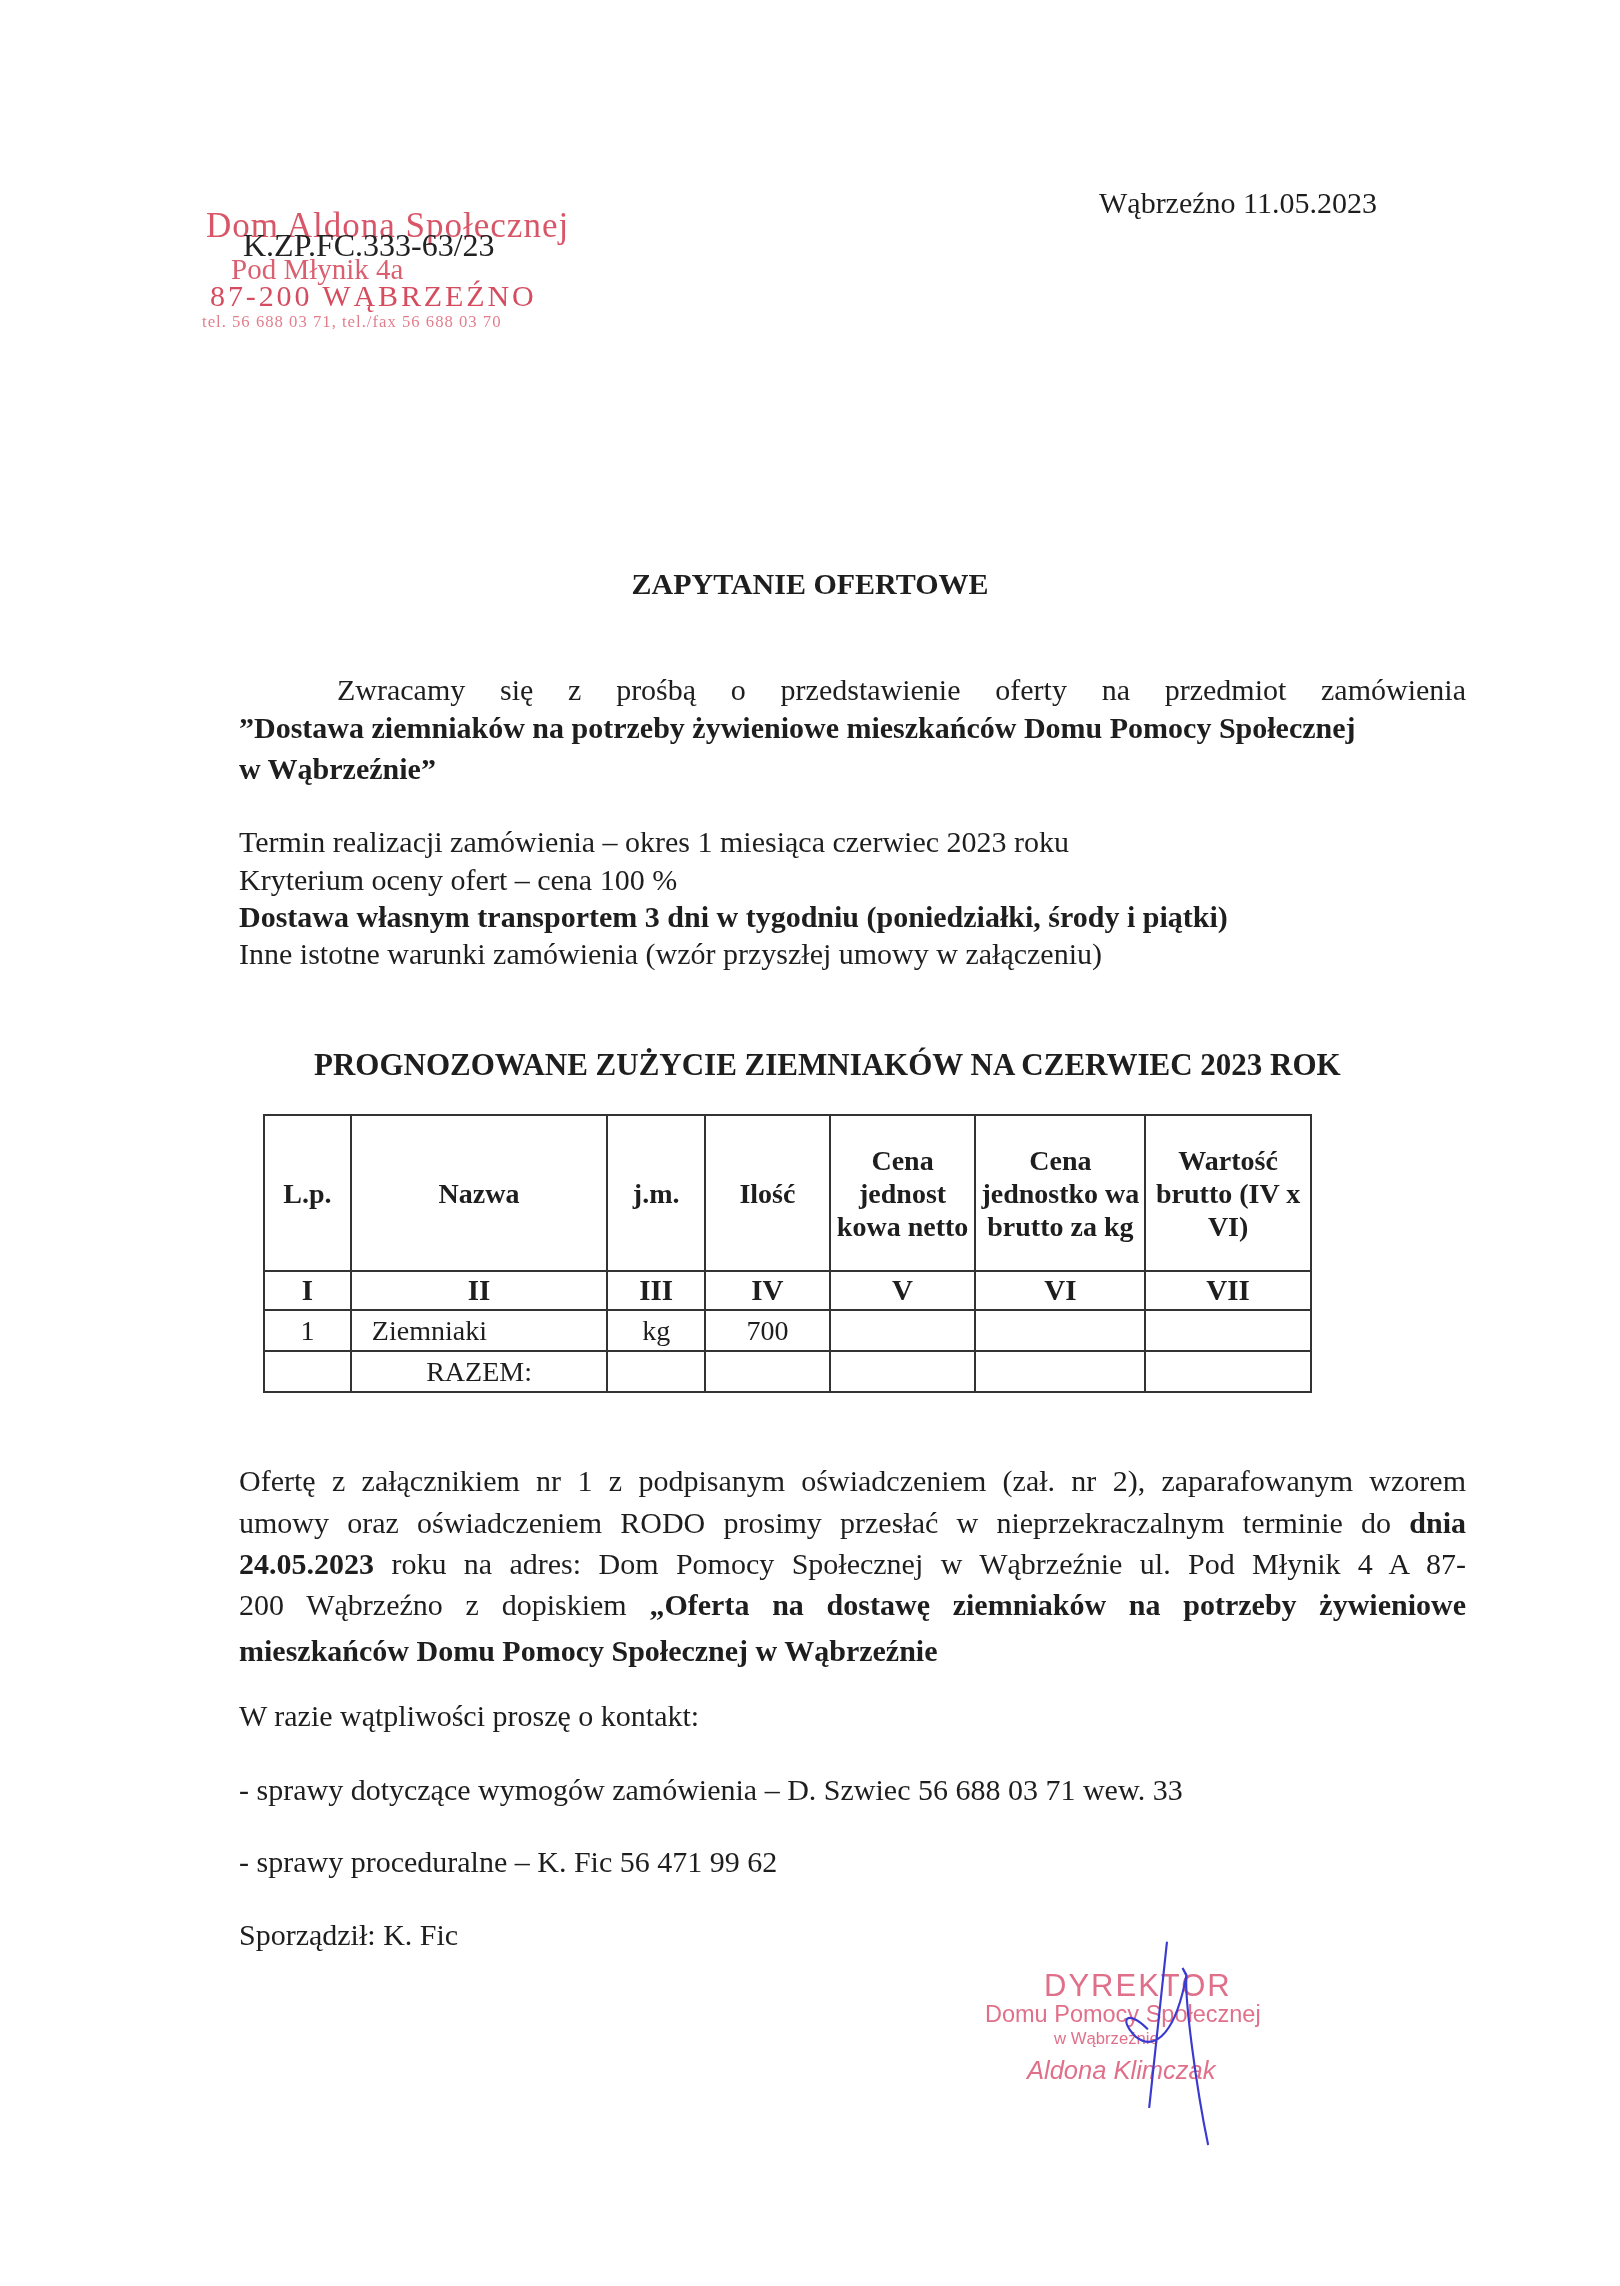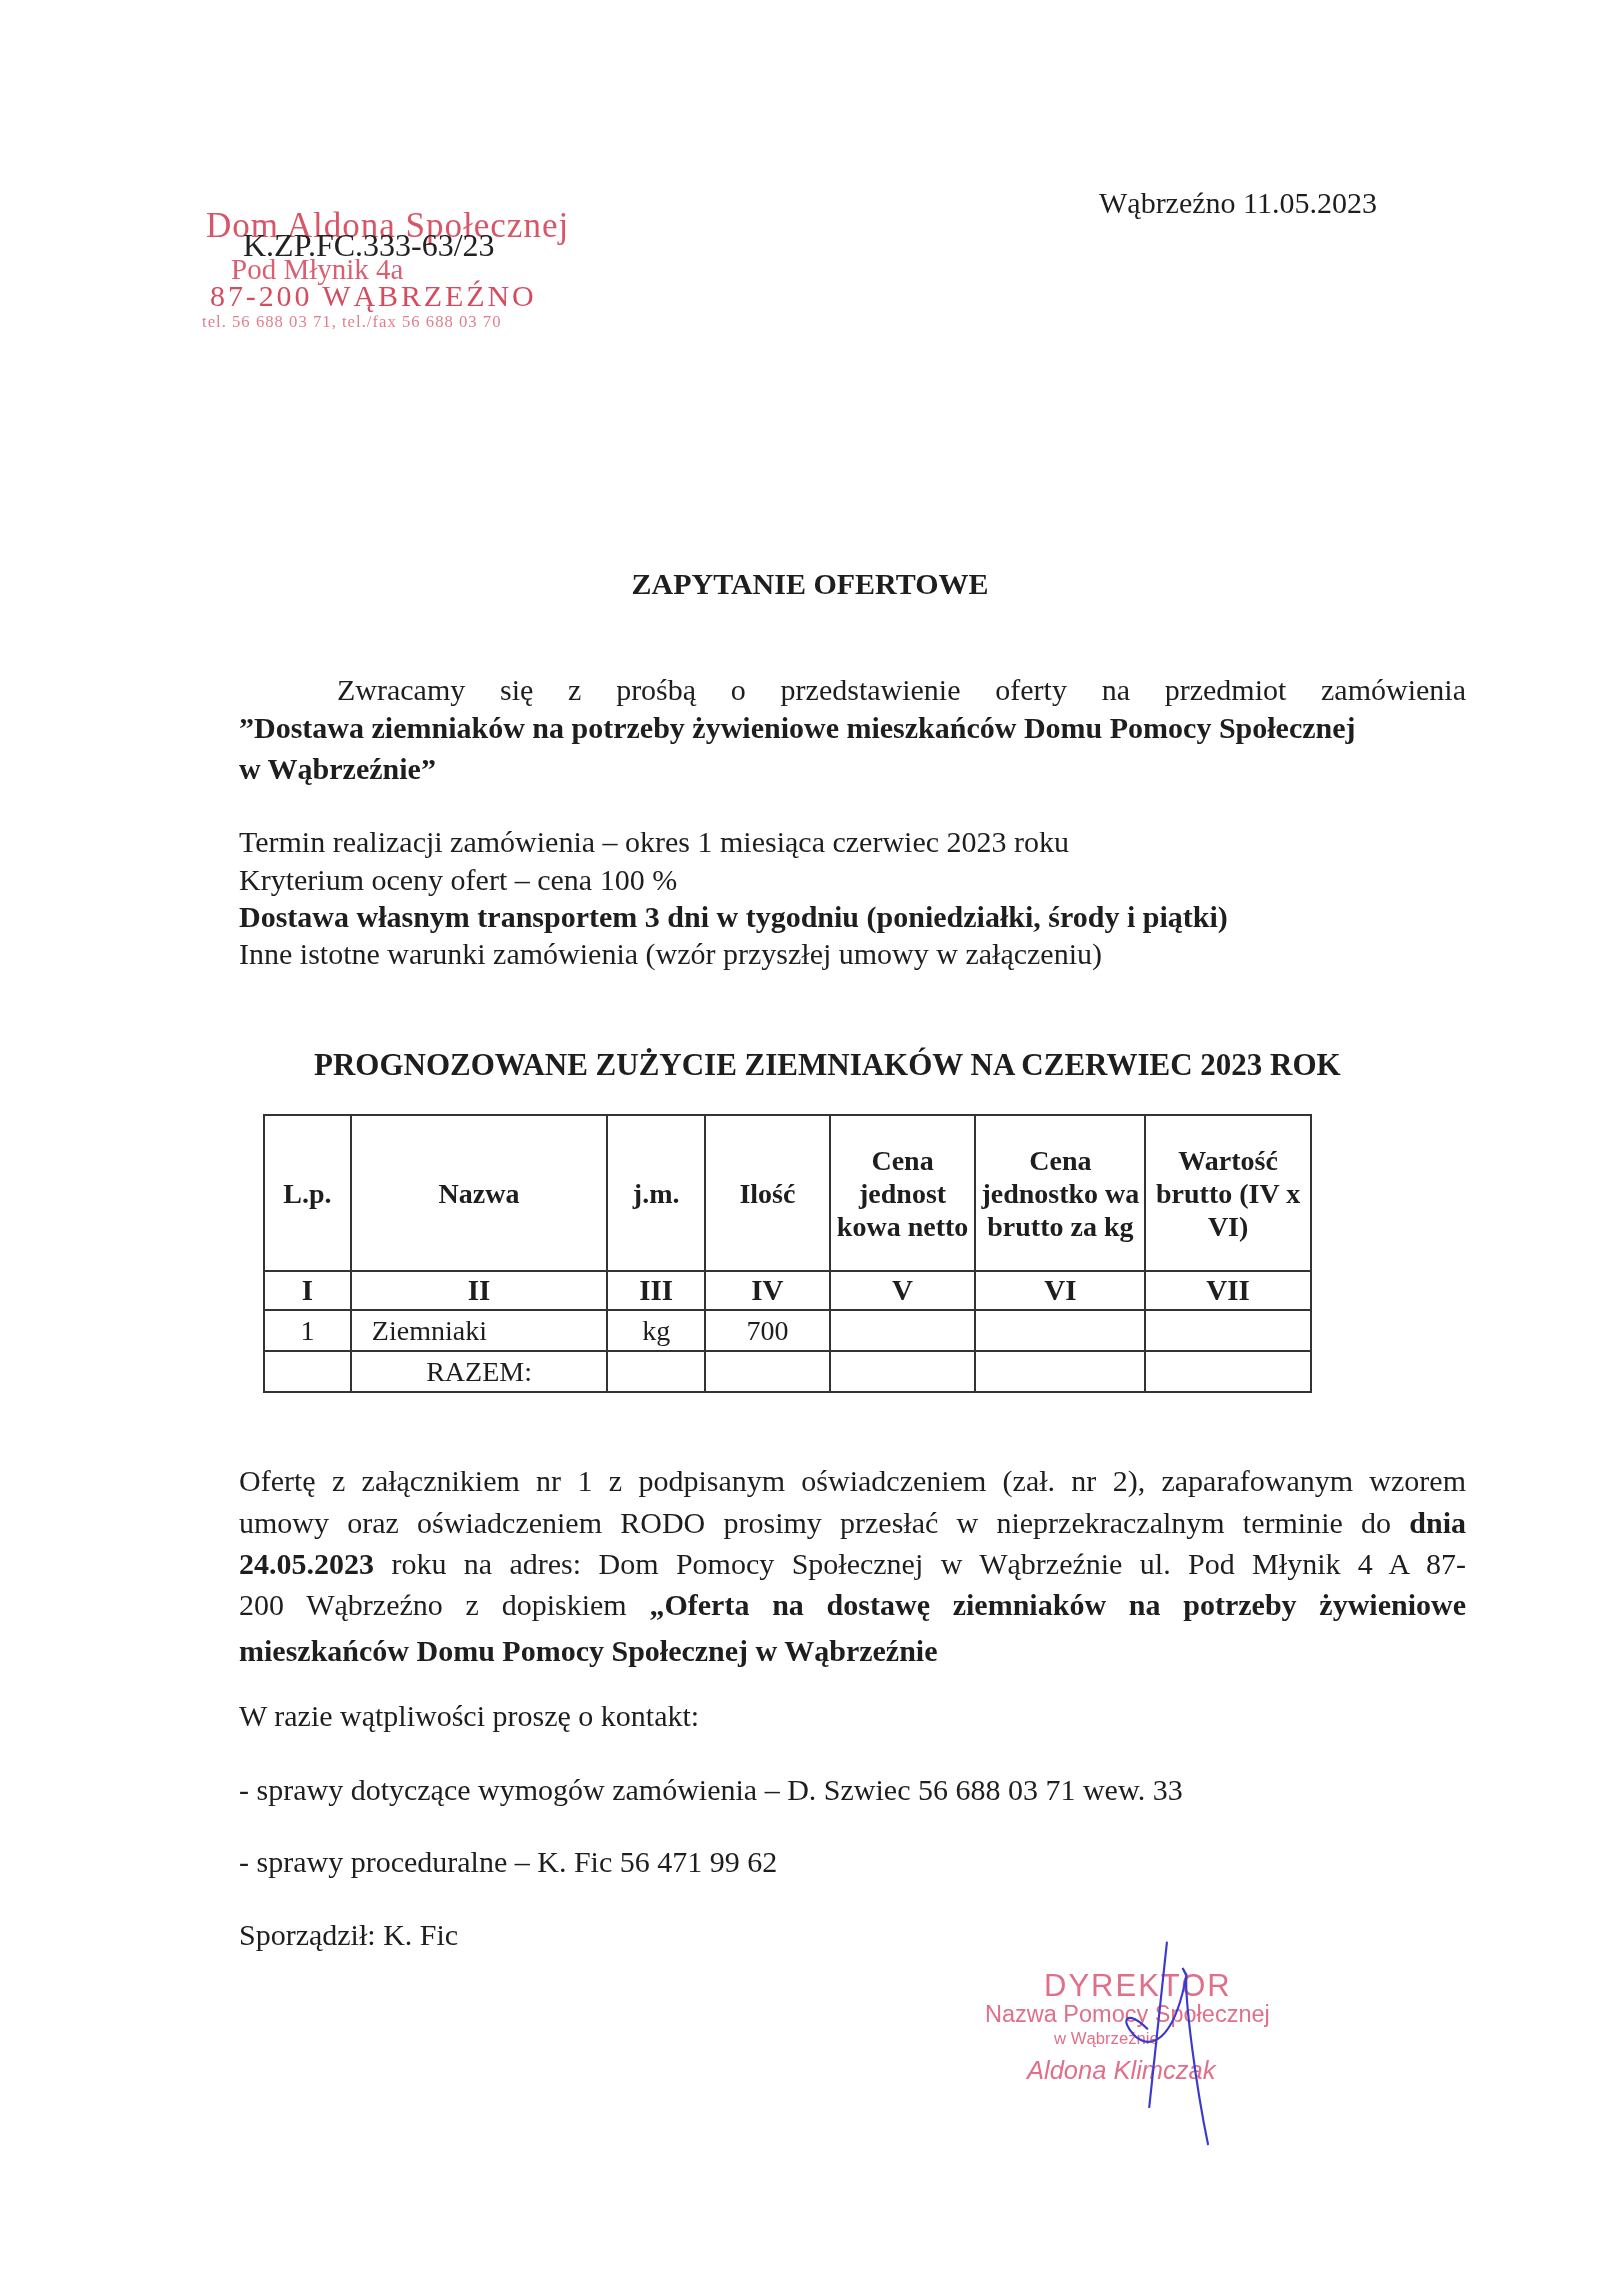--- a/index.html
+++ b/index.html
@@ -106,19 +106,19 @@
 <div class="abs para justify" style="top:1543px;"><span class="b">24.05.2023</span><span> roku na adres: Dom Pomocy Społecznej w Wąbrzeźnie ul. Pod Młynik 4 A 87-</span></div>
 <div class="abs para justify" style="top:1584px;"><span>200 Wąbrzeźno z dopiskiem </span><span class="b">„Oferta na dostawę ziemniaków na potrzeby żywieniowe</span></div>
 <div class="abs line b" style="top:1625px;margin-top:9px;">mieszkańców Domu Pomocy Społecznej w Wąbrzeźnie</div>
 
 <div class="abs line" style="top:1699px;">W razie wątpliwości proszę o kontakt:</div>
 <div class="abs line" style="top:1773px;">- sprawy dotyczące wymogów zamówienia –  D. Szwiec 56 688 03 71 wew. 33</div>
 <div class="abs line" style="top:1845px;">- sprawy proceduralne – K. Fic 56 471 99 62</div>
 <div class="abs line" style="top:1918px;">Sporządził: K. Fic</div>
 
 <div class="abs sig-stamp" style="left:1044px; top:1968px; font-size:31px; letter-spacing:2px;">DYREKTOR</div>
-<div class="abs sig-stamp" style="left:985px; top:2001px; font-size:23.5px;">Nazwa Pomocy Społecznej</div>
+<div class="abs sig-stamp" style="left:985px; top:2001px; font-size:23.5px;">Domu Pomocy Społecznej</div>
 <div class="abs sig-stamp" style="left:1054px; top:2029px; font-size:16.7px;">w Wąbrzeźnie</div>
 <div class="abs sig-stamp" style="left:1027px; top:2056px; font-size:25.5px; font-style:italic;">Aldona Klimczak</div>
 <svg class="sig-svg" width="157" height="235" viewBox="0 0 160 240">
   <path d="M110 22 L92 190 M90 110 C70 90, 60 100, 78 118 C100 135, 120 110, 130 55 L126 48 L130 56 C128 80, 140 170, 152 228" fill="none" stroke="#3a3ad0" stroke-width="2.2" stroke-linecap="round"></path>
 </svg>
 
 
 </body></html>

